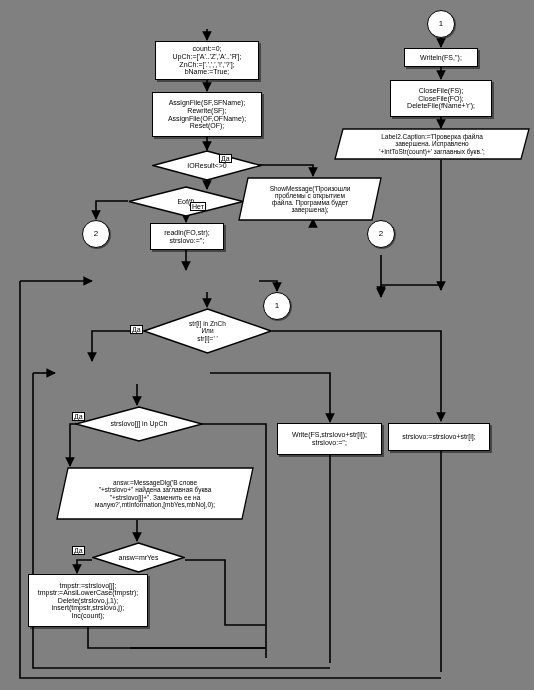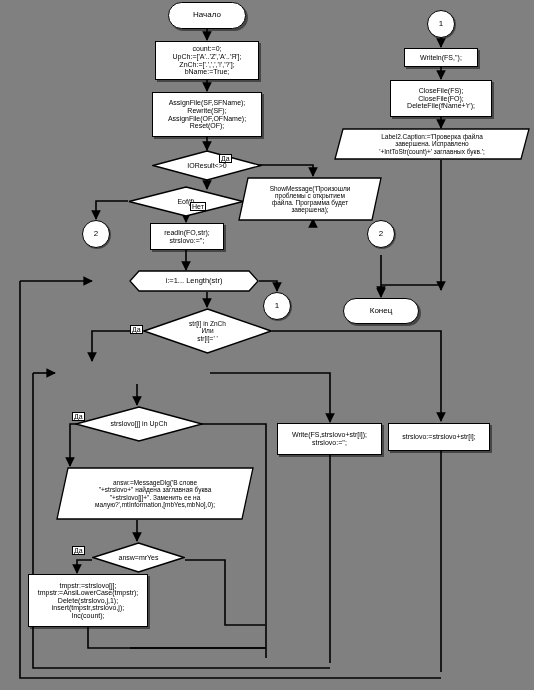--- a/index.html
+++ b/index.html
@@ -97,23 +97,20 @@
       <path d="M441,67 L441,79" marker-end="url(#ah)"></path>
       <path d="M441,117 L441,128" marker-end="url(#ah)"></path>
       <path d="M441,160 L441,290" marker-end="url(#ah)"></path>
 
       <path d="M381,255 L381,295" marker-end="url(#ah)"></path>
       <path d="M381,285 L441,285"></path>
       <path d="M381,290 L381,297" marker-end="url(#ah)"></path>
     </g>
   </svg>
 
-  <div class="node term" style="left:168px;top:2px;width:78px;height:27px;font-size:8px;">
-    <span>Начало</span>
-  </div>
 
   <div class="node proc" style="left:155px;top:41px;width:104px;height:39px;font-size:7px;">
     <span>count:=0;
 UpCh:=['A'..'Z','А'..'Я'];
 ZnCh:=['.',',','!','?'];
 bName:=True;</span>
   </div>
 
   <div class="node proc" style="left:152px;top:92px;width:110px;height:45px;font-size:7px;">
     <span>AssignFile(SF,SFName);
@@ -154,26 +151,20 @@
 
   <div class="node conn" style="left:367px;top:220px;width:28px;height:28px;font-size:8px;">
     <span>2</span>
   </div>
 
   <div class="node proc" style="left:150px;top:223px;width:74px;height:27px;font-size:7px;">
     <span>readln(FO,str);
 strslovo:='';</span>
   </div>
 
-  <div class="node loopbox" style="left:129px;top:270px;width:130px;height:22px;font-size:7.5px;">
-    <svg class="shape" viewBox="0 0 130 22" preserveAspectRatio="none">
-      <polygon points="10,1 120,1 129,11 120,21 10,21 1,11" fill="#fff" stroke="#000" stroke-width="1.3"></polygon>
-    </svg>
-    <span class="txt">i:=1... Length(str)</span>
-  </div>
 
   <div class="node conn" style="left:263px;top:292px;width:28px;height:28px;font-size:8px;">
     <span>1</span>
   </div>
 
   <div class="node dec" style="left:143px;top:308px;width:129px;height:46px;font-size:6.5px;">
     <svg class="shape" viewBox="0 0 129 46" preserveAspectRatio="none">
       <polygon points="64.5,1 128,23 64.5,45 1,23" fill="#fff" stroke="#000" stroke-width="1.4"></polygon>
     </svg>
     <span class="txt">str[i] in ZnCh
@@ -242,17 +233,14 @@
 
   <div class="node io" style="left:334px;top:128px;width:196px;height:32px;font-size:6.5px;">
     <svg class="shape" viewBox="0 0 196 32" preserveAspectRatio="none">
       <polygon points="9,1 195,1 187,31 1,31" fill="#fff" stroke="#000" stroke-width="1.3"></polygon>
     </svg>
     <span class="txt">Label2.Caption:='Проверка файла
 завершена. Исправлено
 '+IntToStr(count)+' заглавных букв.';</span>
   </div>
 
-  <div class="node term" style="left:343px;top:298px;width:76px;height:26px;font-size:8px;">
-    <span>Конец</span>
-  </div>
 
 </div>
 
 </body></html>

